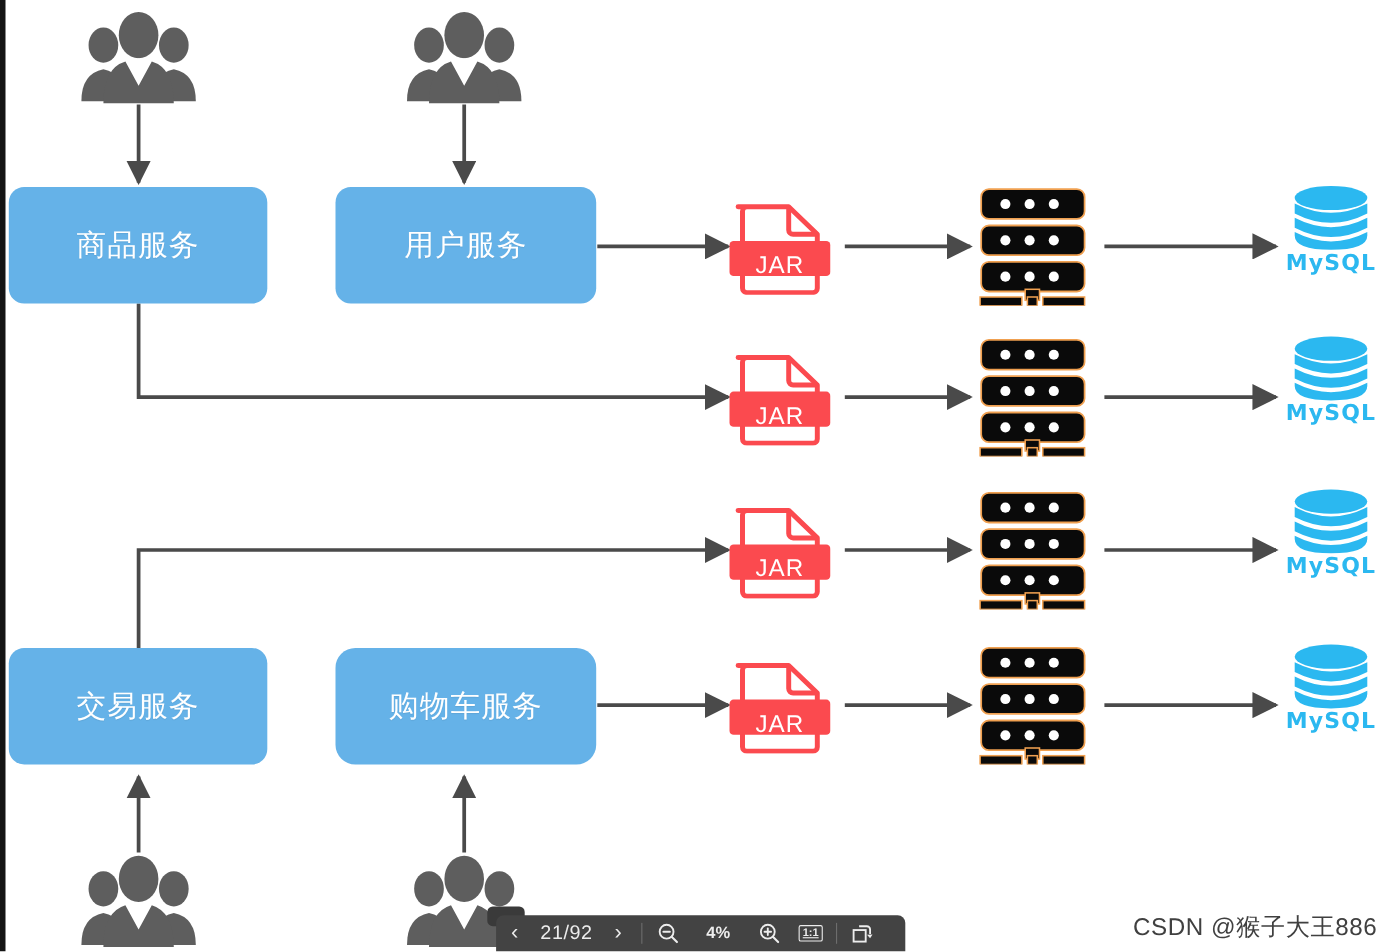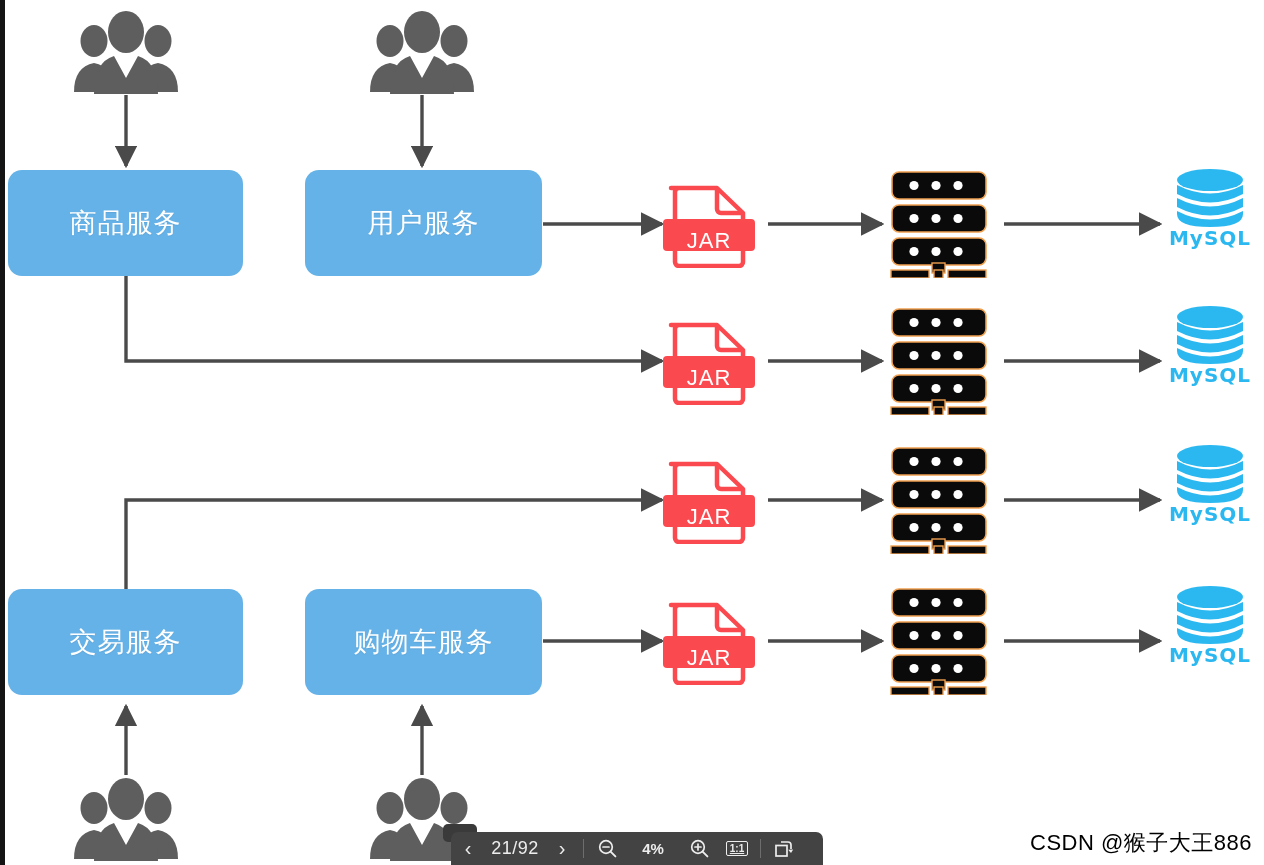--- a/index.html
+++ b/index.html
@@ -114,21 +114,21 @@
     font-weight: bold;
     padding: 1px 3px;
     line-height: 11px;
     text-decoration: underline;
   }
 
   
   #watermark {
     position: absolute;
     left: 1030px; top: 828px;
-    color: #000000;
+    color: #404040;
     font-size: 22px;
     letter-spacing: .5px;
     white-space: nowrap;
     z-index: 25;
   }
 </style>
 </head>
 <body>
 
 <div id="root">
@@ -252,21 +252,21 @@
 
   <div class="svc-box" style="left:305px; top:170px; width:237px; height:106px;">
     <span>用户服务</span>
   </div>
   <div class="svc-box" style="left:8px; top:170px; width:235px; height:106px;">
     <span>商品服务</span>
   </div>
   <div class="svc-box" style="left:8px; top:589px; width:235px; height:106px;">
     <span>交易服务</span>
   </div>
-  <div class="svc-box" style="left:305px; top:589px; width:237px; height:106px;">
+  <div class="svc-box" style="left:305px; top:589px; width:237px; height:106px;border-radius:18px;">
     <span>购物车服务</span>
   </div>
 
   <div class="jar" style="left:663px; top:182px; width:92px; height:86px;">
     <svg width="92" height="86" viewBox="0 0 92 86">
       <path d="M8 6 h46 l26 25 v49 a4 4 0 0 1 -4 4 h-60 a4 4 0 0 1 -4 -4 v-70 a4 4 0 0 1 4 -4 z" fill="#ffffff" stroke="#fb4a4f" stroke-width="4.5" stroke-linejoin="round"></path>
       <path d="M54 6 v21 a4 4 0 0 0 4 4 h22" fill="none" stroke="#fb4a4f" stroke-width="4.5" stroke-linejoin="round"></path>
       <rect x="0" y="37" width="92" height="32" rx="4" fill="#fb4a4f"></rect>
     </svg>
     <div class="jar-label">JAR</div>

